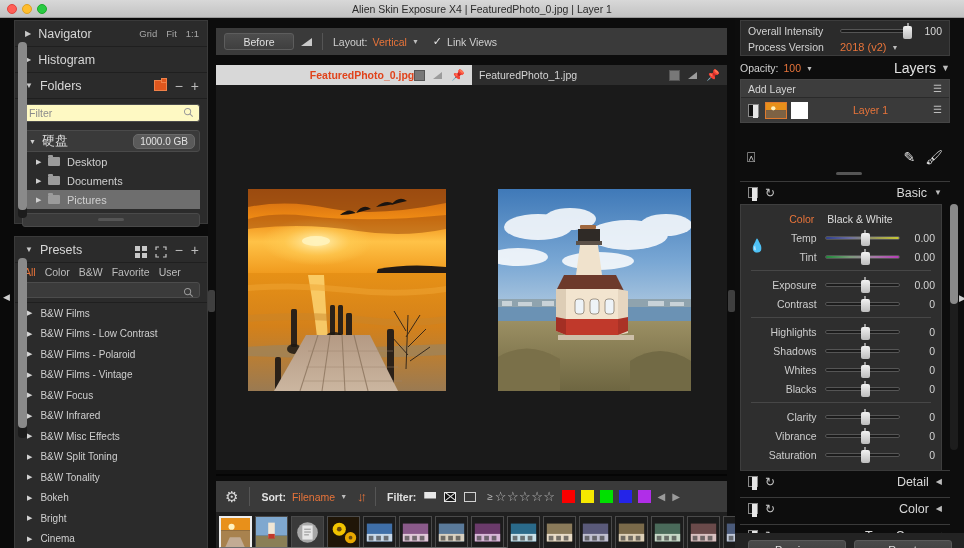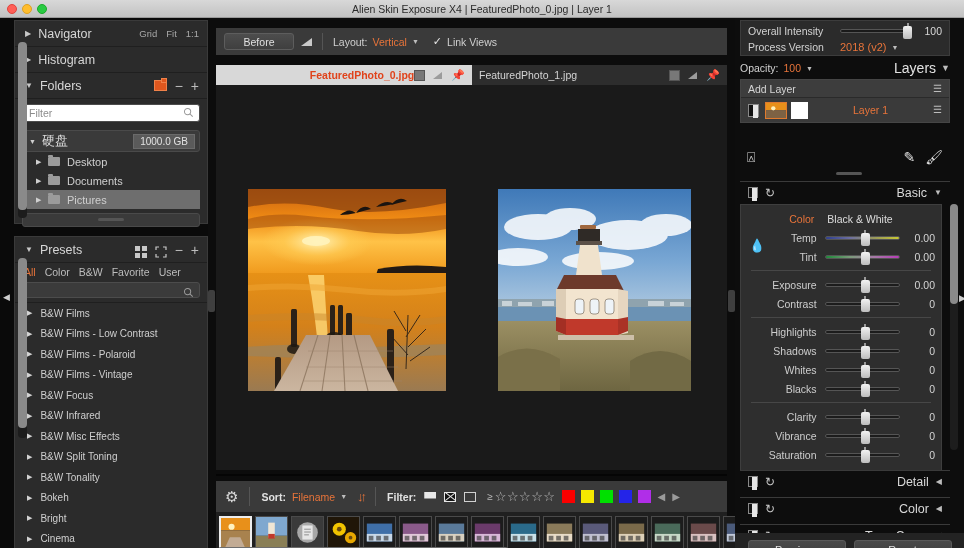--- a/index.html
+++ b/index.html
@@ -51,35 +51,35 @@
     background: #2b2b2b;
   }
   .acc-header .caret { margin-right: 7px; font-size: 8px; color: #c8c8c8; }
   .acc-header .ttl { font-size: 12.5px; color: #d6d6d6; }
   .acc-header .spacer { flex: 1; }
   .acc-header .sm { font-size: 9.5px; color: #a8a8a8; margin-left: 9px; }
   .acc-header .pm { font-size: 14px; color: #bdbdbd; margin-left: 8px; line-height: 1; }
 
   .folders-body { padding: 5px 7px 0 7px; }
   .filter-box {
-    height: 18px; background: #ffffff; border: 1px solid #4c4c4c; border-radius: 3px;
+    height: 18px; background: #fef9c3; border: 1px solid #4c4c4c; border-radius: 3px;
     display: flex; align-items: center; padding: 0 6px; color: #8c8c8c; font-size: 10.5px;
     position: relative;
   }
   .filter-box .mag { position: absolute; right: 5px; top: 2px; }
 
   .drive-row {
     margin-top: 8px; height: 22px; background: #3a3a3a; border: 1px solid #4a4a4a;
     border-radius: 3px; display: flex; align-items: center; padding: 0 4px;
   }
   .drive-row .caret { font-size: 7px; color: #cfcfcf; margin: 0 6px 0 2px; }
   .drive-row .dn { font-size: 13px; color: #dcdcdc; }
   .drive-row .sz {
     margin-left: auto; font-size: 10px; color: #e2e2e2;
-    background: #5a5a5a; border: 1px solid #6a6a6a; border-radius: 0; padding: 1px 6px;
+    background: #5a5a5a; border: 1px solid #6a6a6a; border-radius: 5px; padding: 1px 6px;
   }
   .folder-item { height: 19px; display: flex; align-items: center; padding-left: 14px; }
   .folder-item.sel { background: #6e6e6e; }
   .folder-item .caret { font-size: 7px; color: #d0d0d0; width: 12px; }
   .folder-item .fico {
     width: 12px; height: 9px; background: #9b9b9b; border-radius: 1px; margin-right: 7px;
     position: relative;
   }
   .folder-item .fico:before {
     content: ''; position: absolute; top: -2.5px; left: 0; width: 5px; height: 2.5px;

